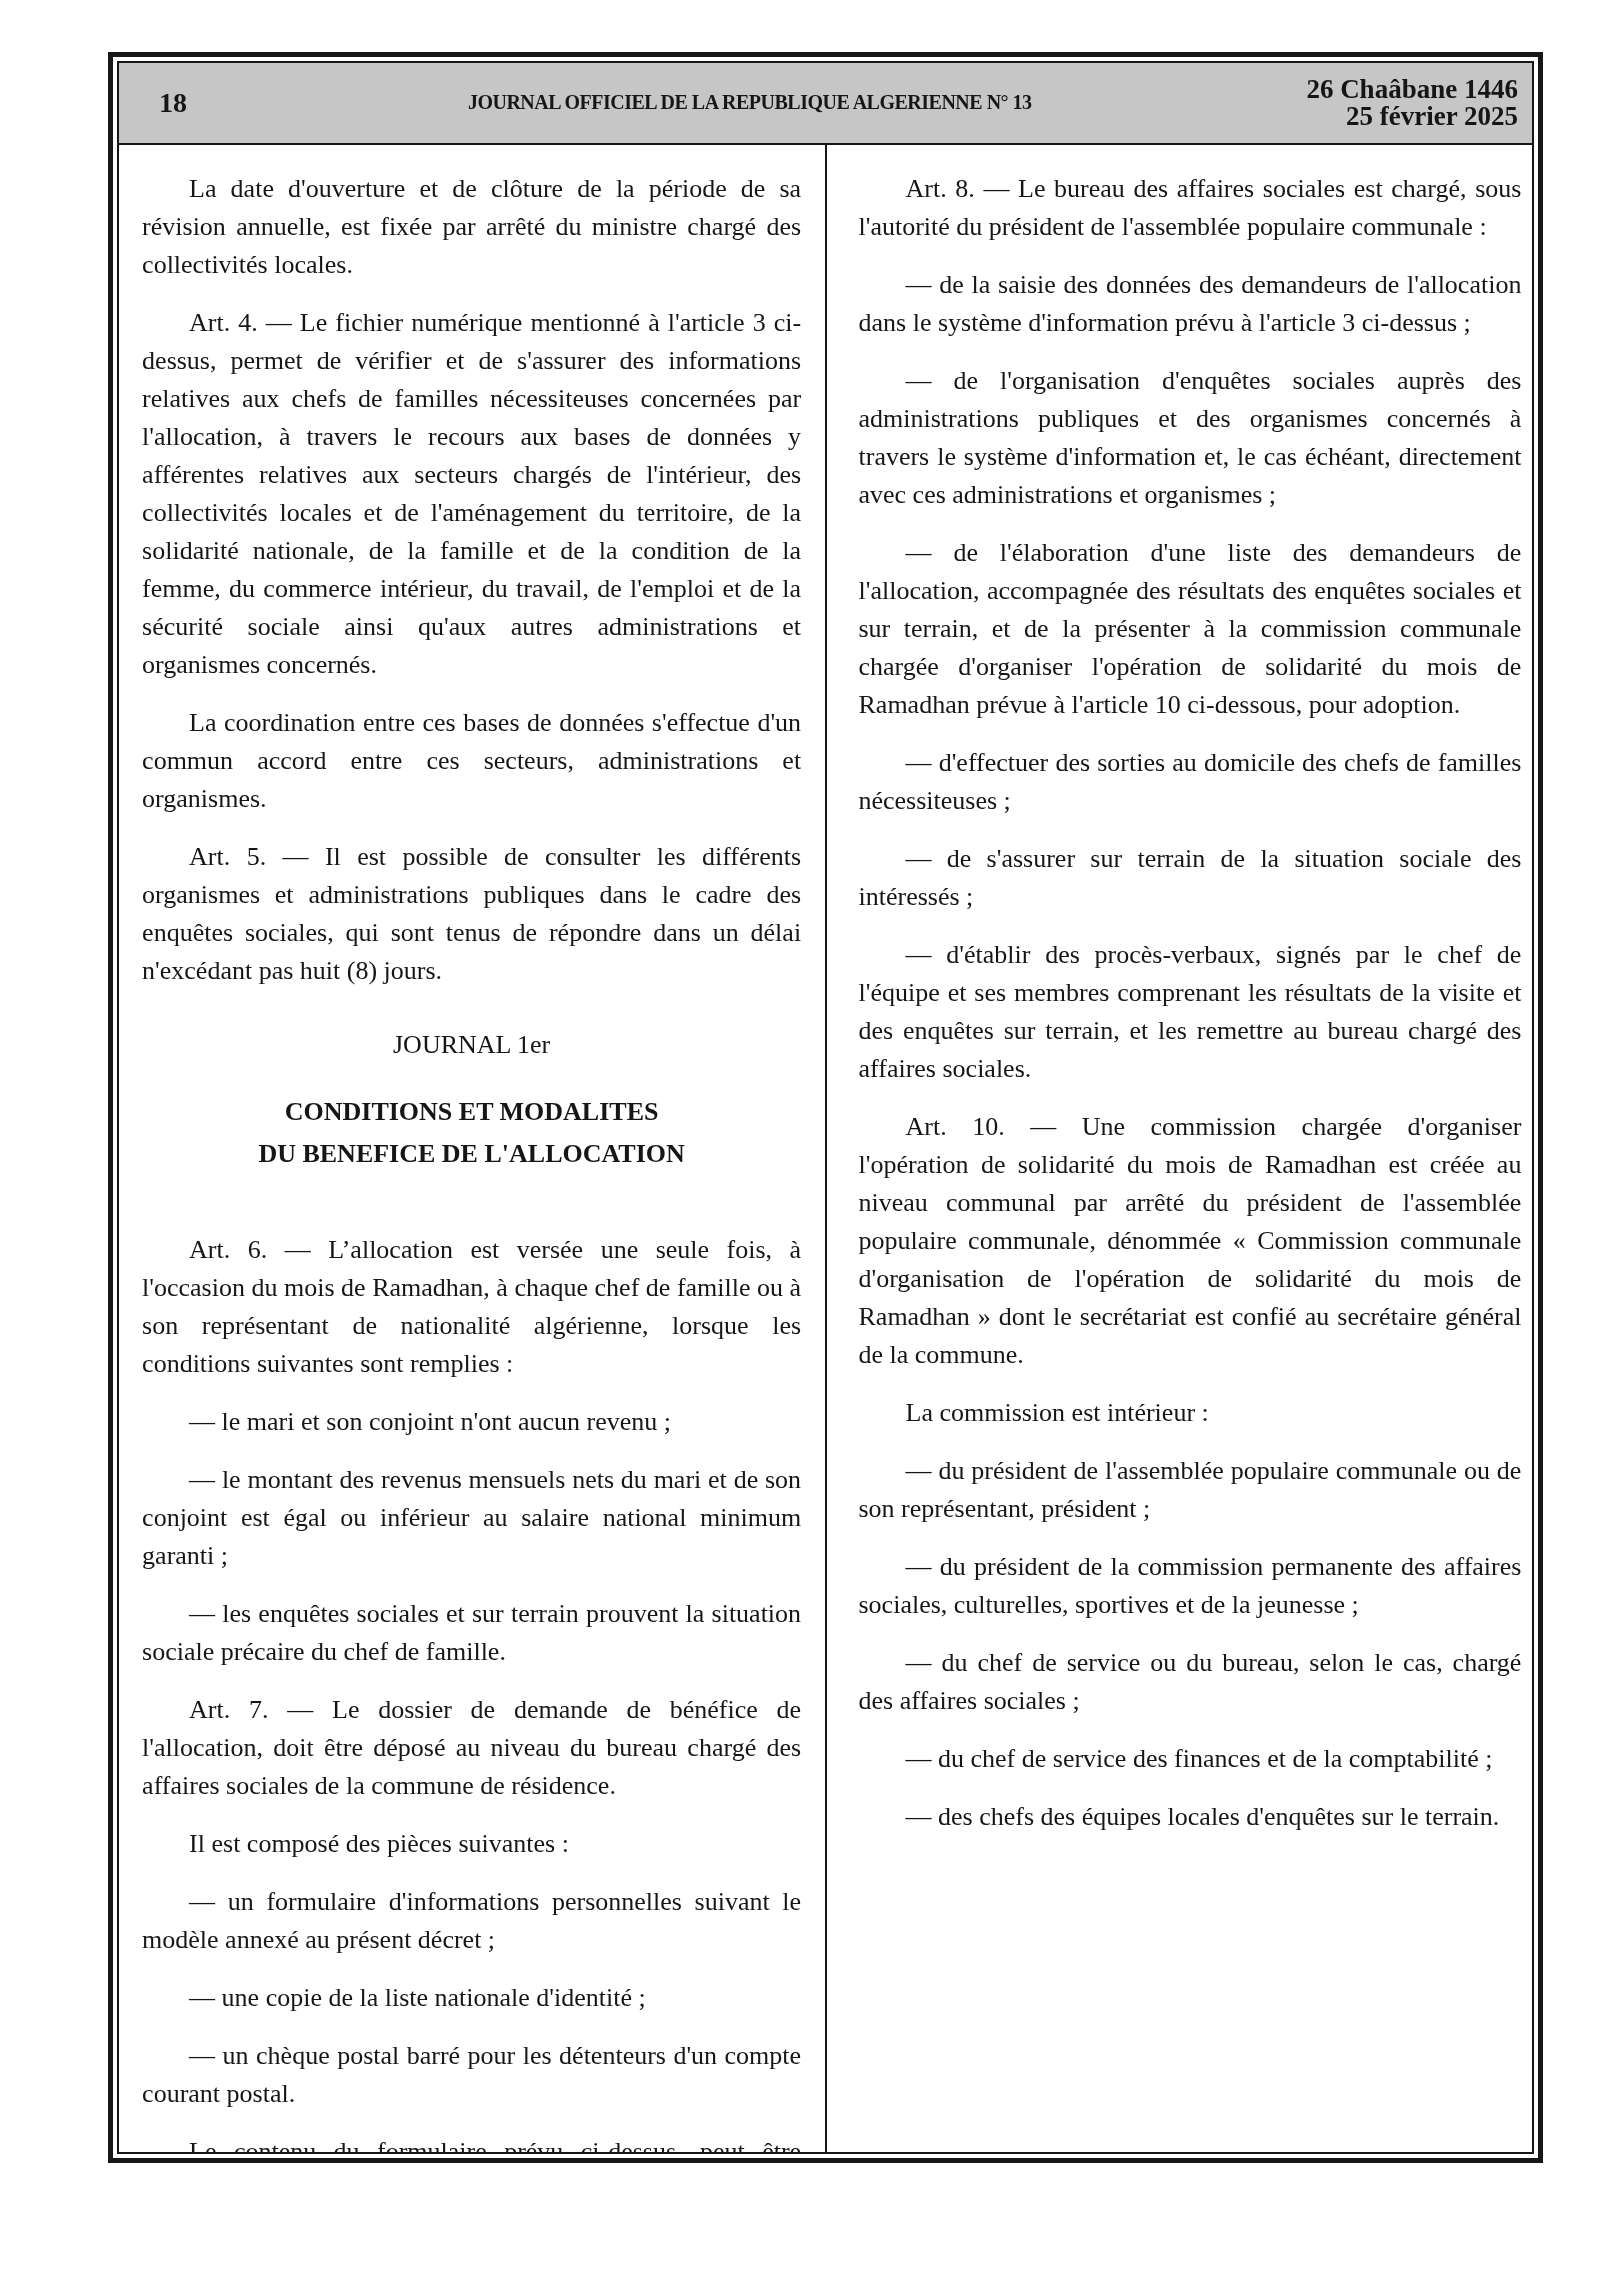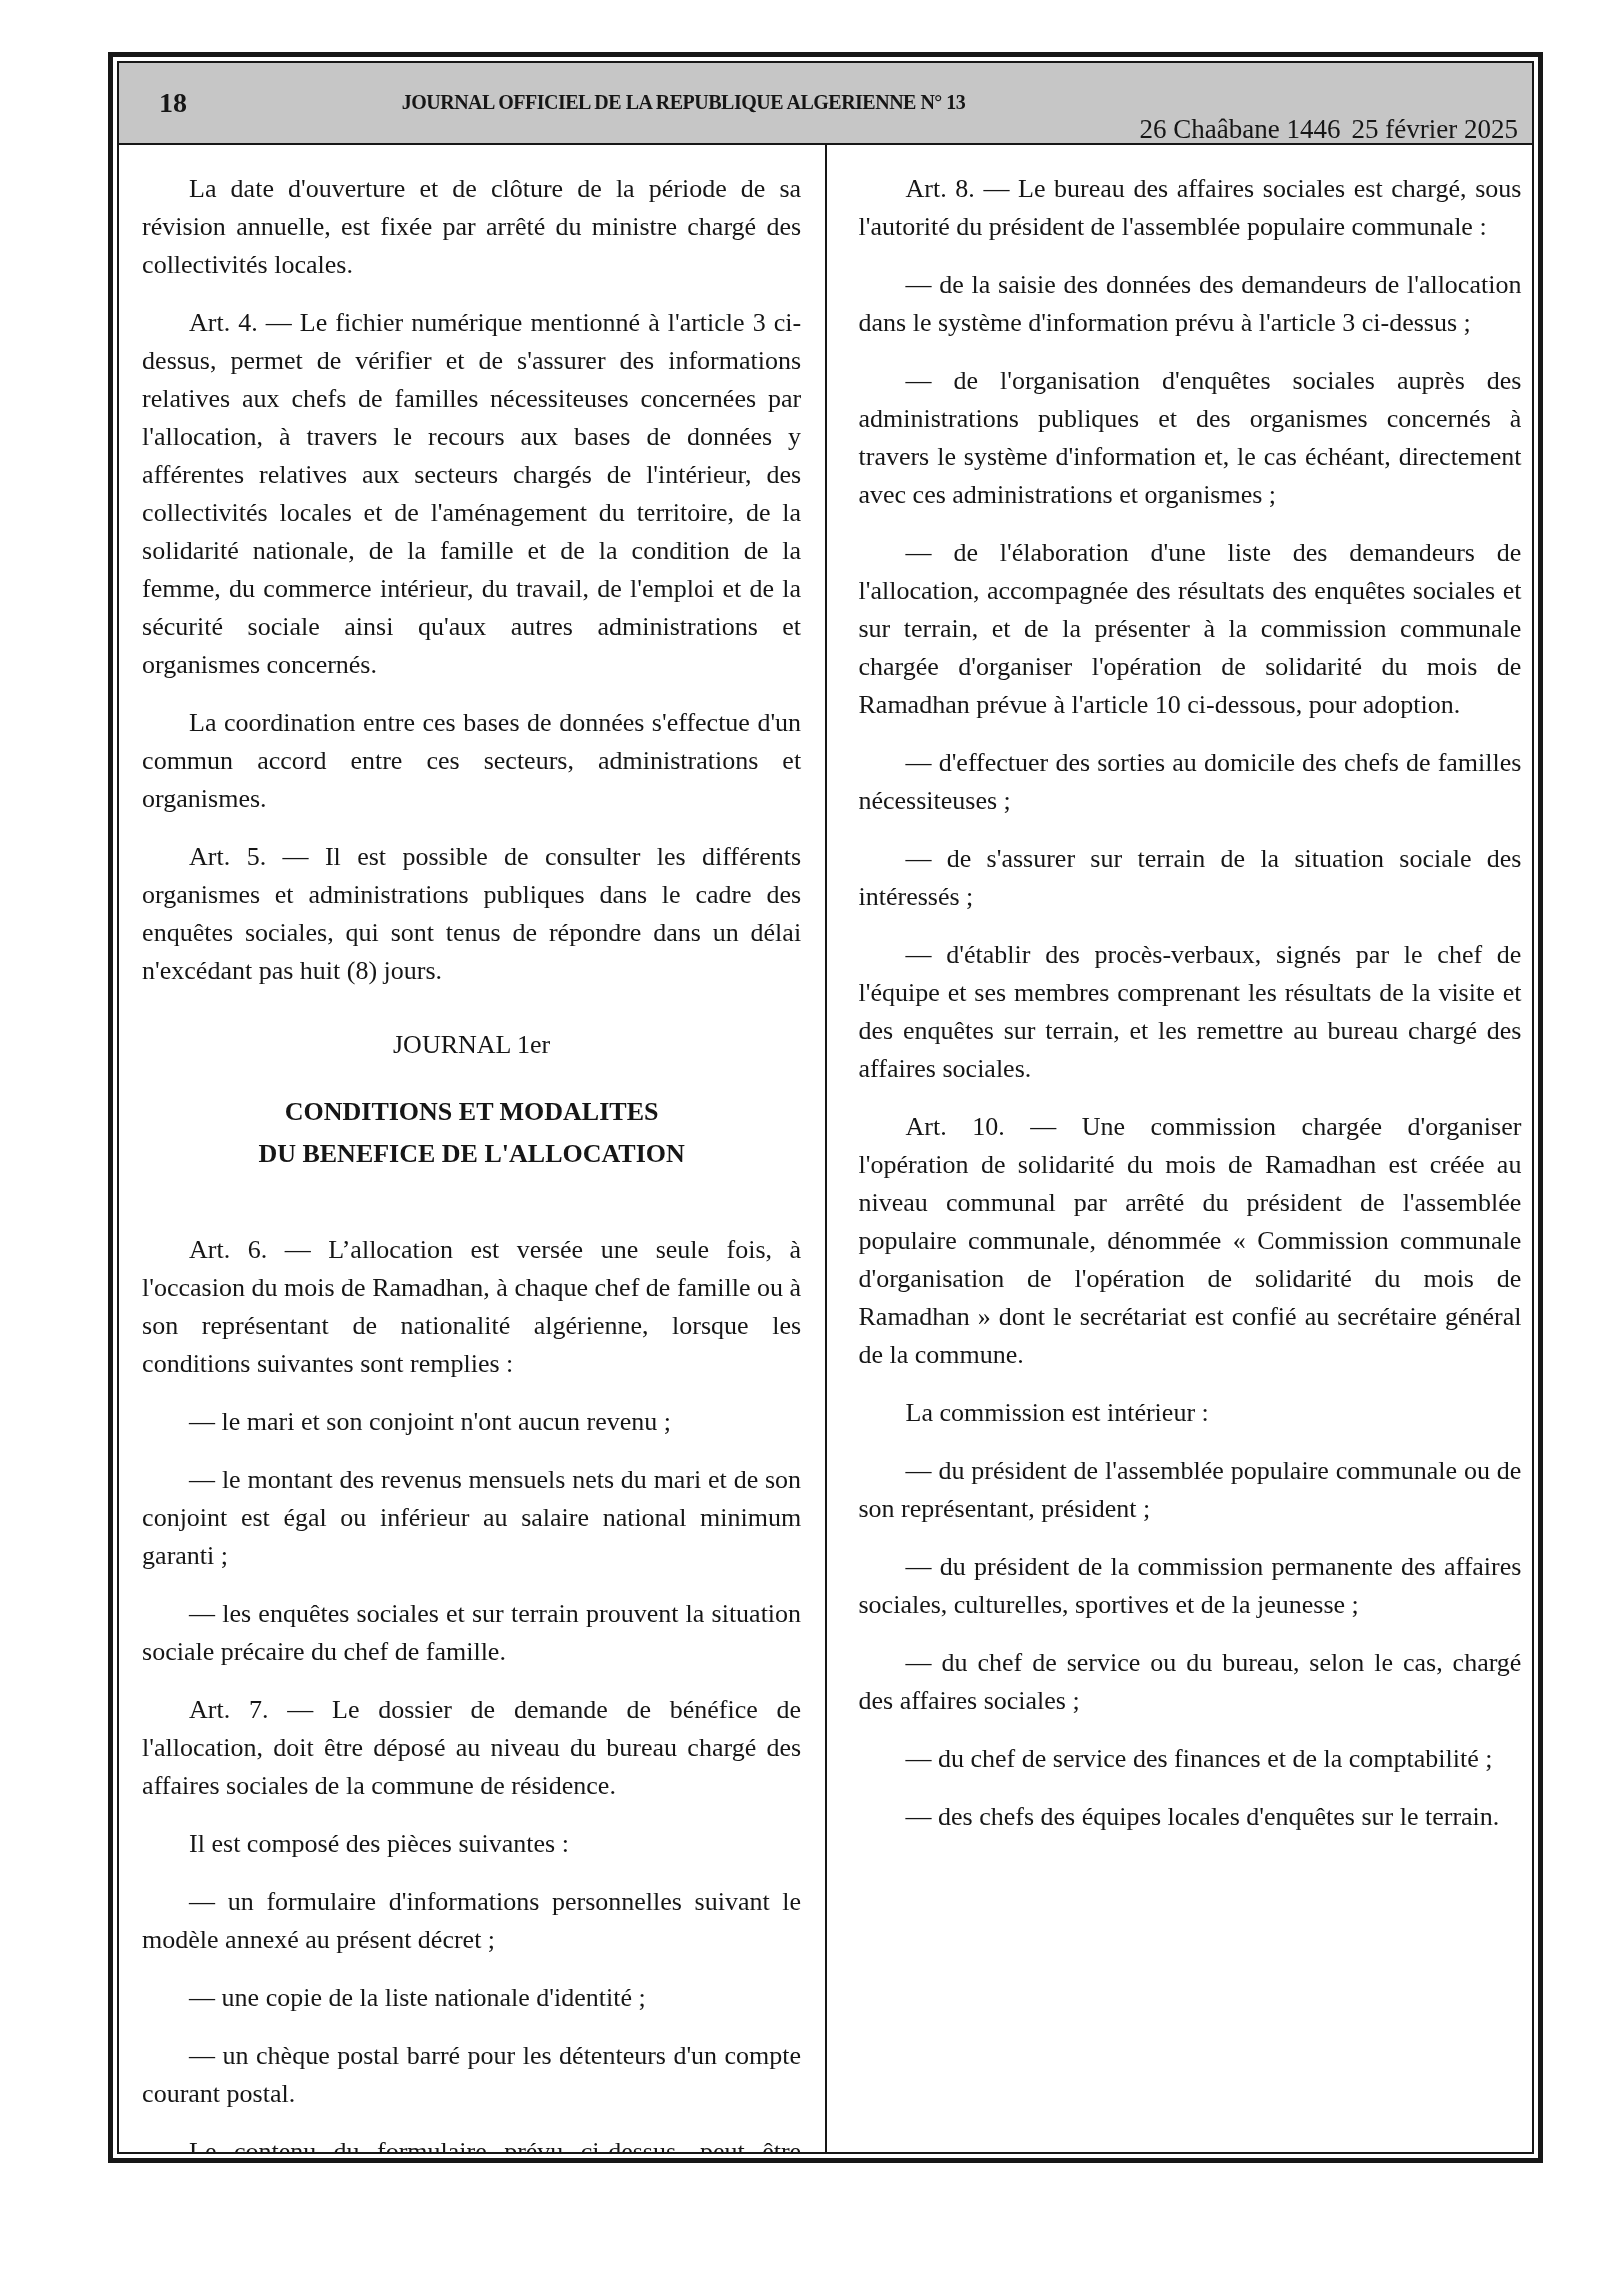--- a/index.html
+++ b/index.html
@@ -40,25 +40,24 @@
   }
   .title-box{
     flex:1 1 auto;
     display:flex;align-items:center;justify-content:center;
     font-weight:bold;font-size:20px;
     letter-spacing:-0.5px;
     white-space:nowrap;
   }
   .dates-box{
     flex:0 0 246px;
-    display:flex;
+    display:flex;flex-direction:column;
     align-items:flex-end;justify-content:center;
-    gap:11px;
     padding-right:14.5px;
-    font-weight:normal;font-size:27px;
+    font-weight:bold;font-size:27px;
     line-height:1;
     white-space:nowrap;
   }
   .content-area{
     flex:1 1 auto;
     position:relative;
     display:flex;
     align-items:stretch;
     overflow:hidden;
   }

